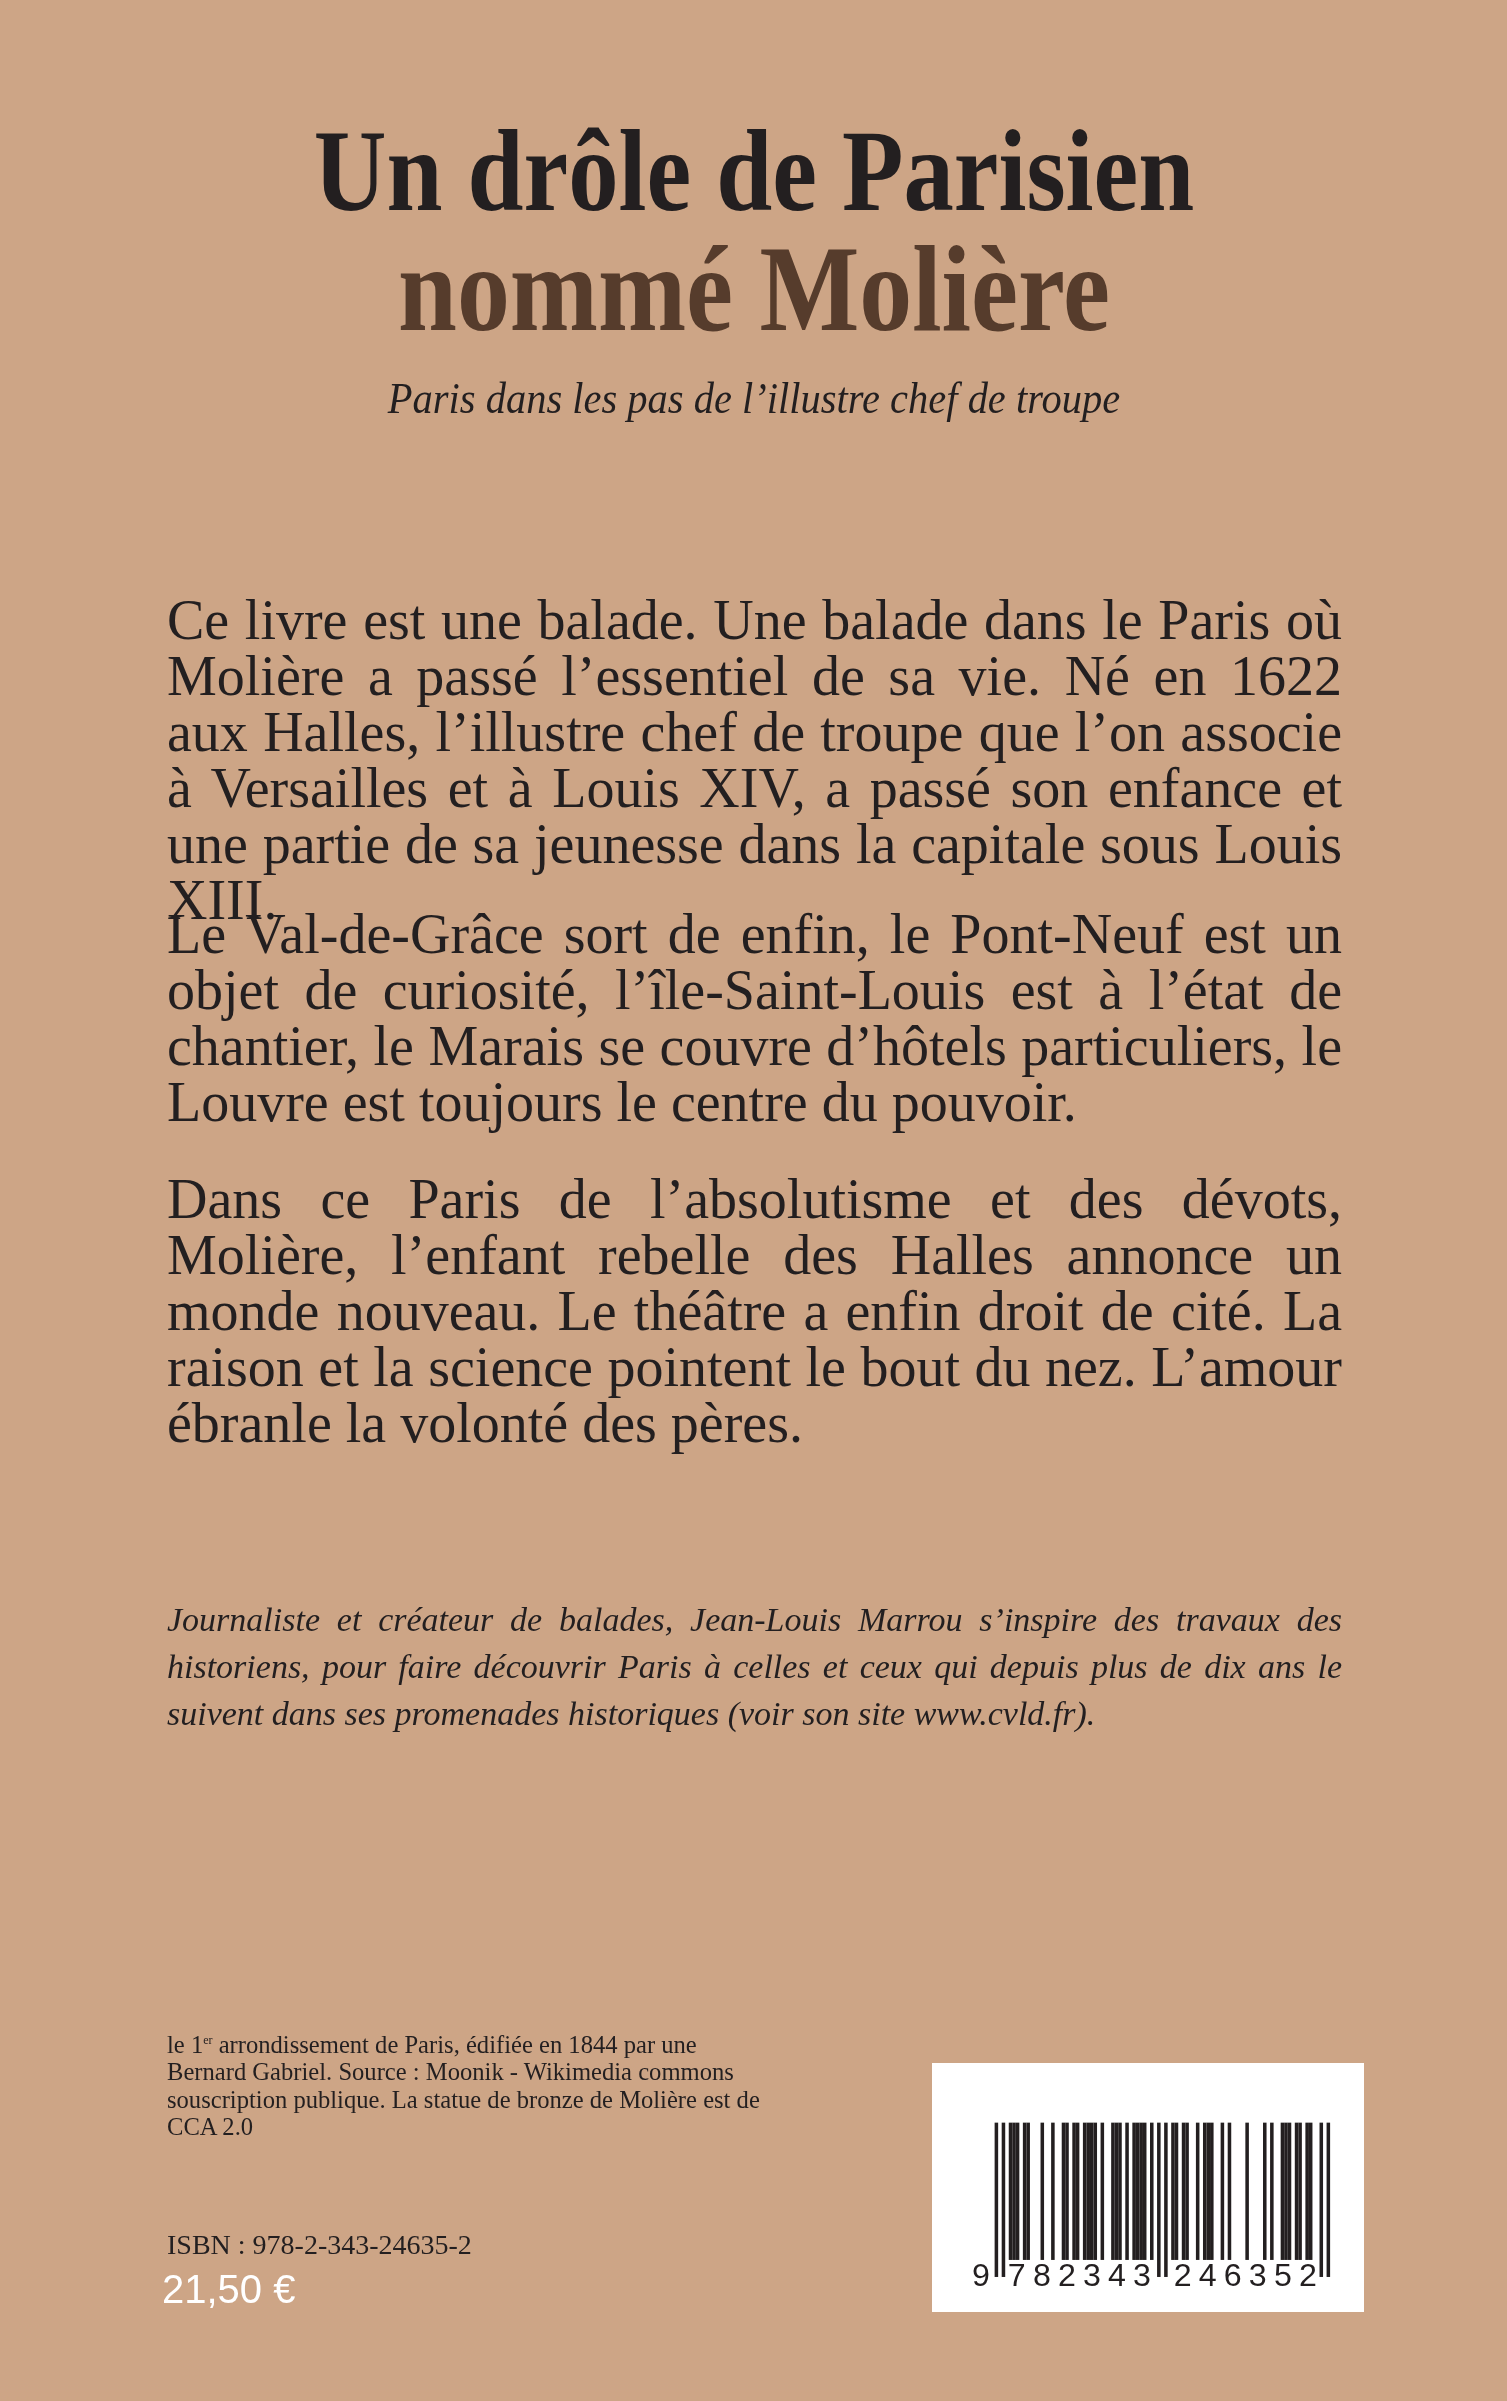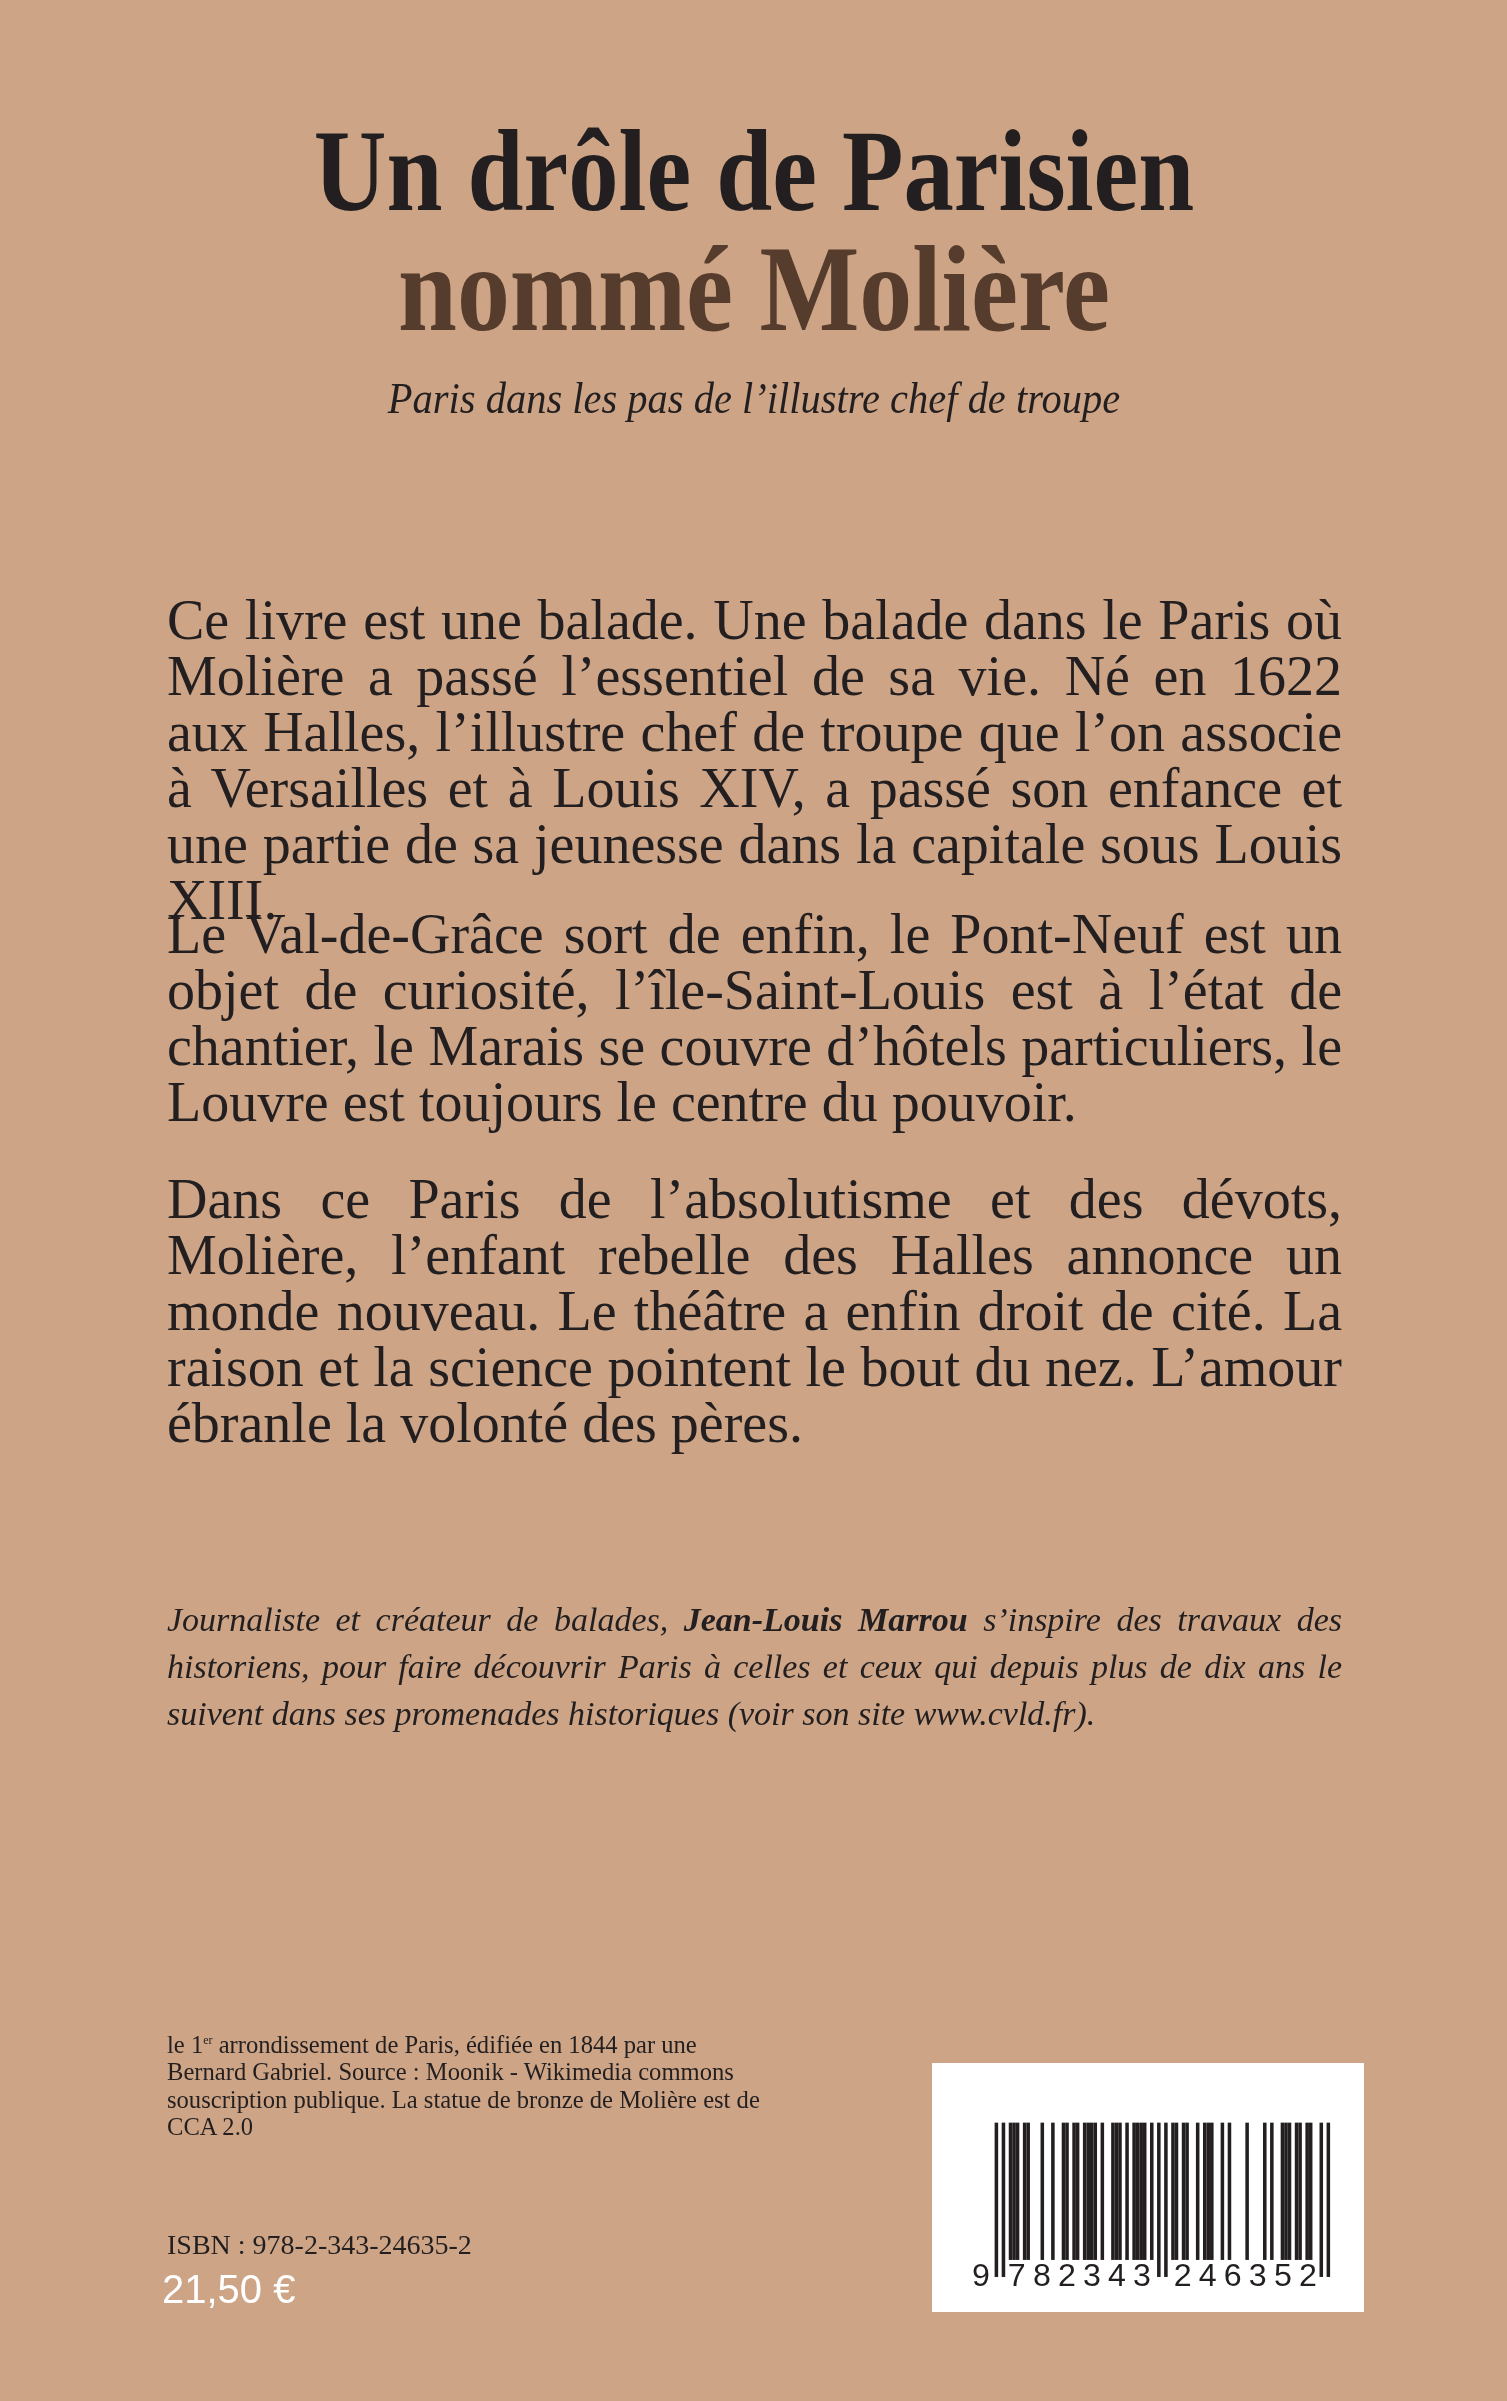--- a/index.html
+++ b/index.html
@@ -66,21 +66,21 @@
     position: absolute;
     left: 167px;
     top: 1596px;
     width: 1175px;
     font-style: italic;
     font-size: 34px;
     line-height: 47px;
     text-align: justify;
     color: #231F20;
   }
-  .bio b { font-weight: bold; }
+  .bio b { font-weight: normal; }
   .credits {
     position: absolute;
     left: 167px;
     top: 2031px;
     width: 719px;
     font-size: 24.6px;
     line-height: 27.4px;
     color: #231F20;
   }
   .credits sup { font-size: 12px; vertical-align: 9.5px; line-height: 0; }

